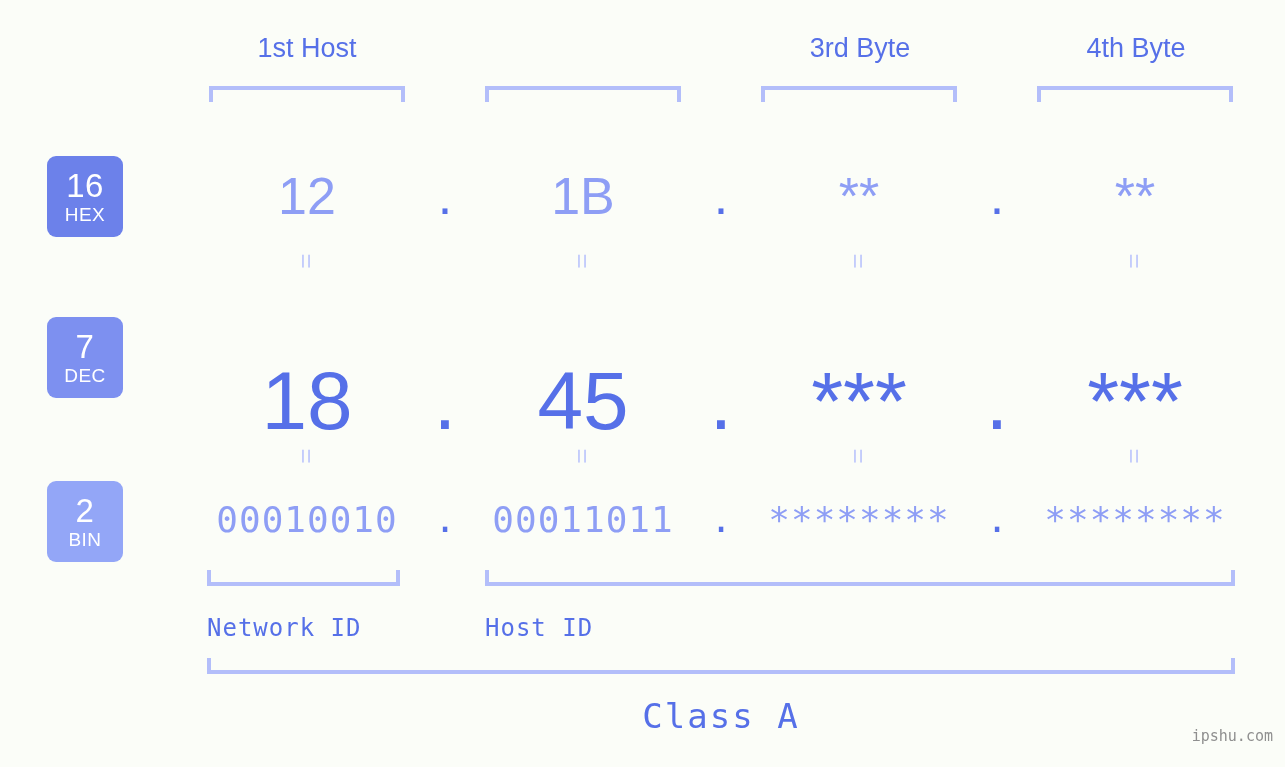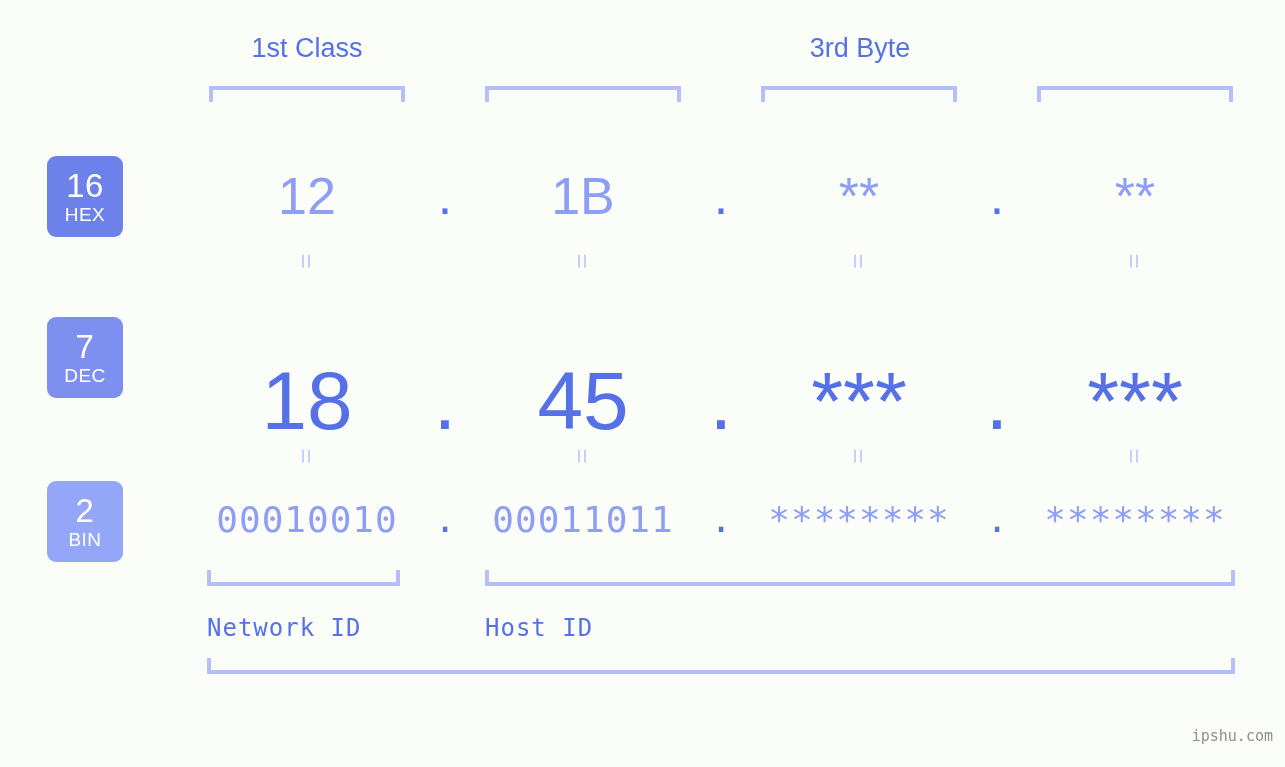--- a/index.html
+++ b/index.html
@@ -185,22 +185,23 @@
     color: #8f8f8f;
     font-family: "DejaVu Sans Mono", monospace;
     letter-spacing: 0px;
   }
 </style>
 </head>
 <body>
 
 <div class="stage">
 
-  <div class="byte-header" style="left:207px; width:200px;">1st Class</div>
+  <div class="byte-header" style="left:207px; width:200px;">1st Host</div>
   <div class="byte-header" style="left:760px; width:200px;">3rd Byte</div>
+  <div class="byte-header" style="left:1036px; width:200px;">4th Byte</div>
 
   <div class="top-bracket" style="left:209px; width:196px;"></div>
   <div class="top-bracket" style="left:485px; width:196px;"></div>
   <div class="top-bracket" style="left:761px; width:196px;"></div>
   <div class="top-bracket" style="left:1037px; width:196px;"></div>
 
   <div class="base-badge" style="top:156px; background:#6c81ea;">
     <span class="num">16</span>
     <span class="lbl">HEX</span>
   </div>
@@ -263,16 +264,17 @@
     <div class="cell" style="width:196px;">********</div>
   </div>
 
   <div class="bot-bracket" style="left:207px; width:193px; top:570px;"></div>
   <div class="bot-bracket" style="left:485px; width:750px; top:570px;"></div>
 
   <div class="id-label" style="left:207px; width:193px; top:614px;">Network ID</div>
   <div class="id-label" style="left:485px; width:750px; top:614px;">Host ID</div>
 
   <div class="bot-bracket" style="left:207px; width:1028px; top:658px;"></div>
+  <div class="class-label" style="left:207px; width:1028px; top:696px;">Class A</div>
 
   <div class="watermark">ipshu.com</div>
 
 </div>
 
 </body></html>

